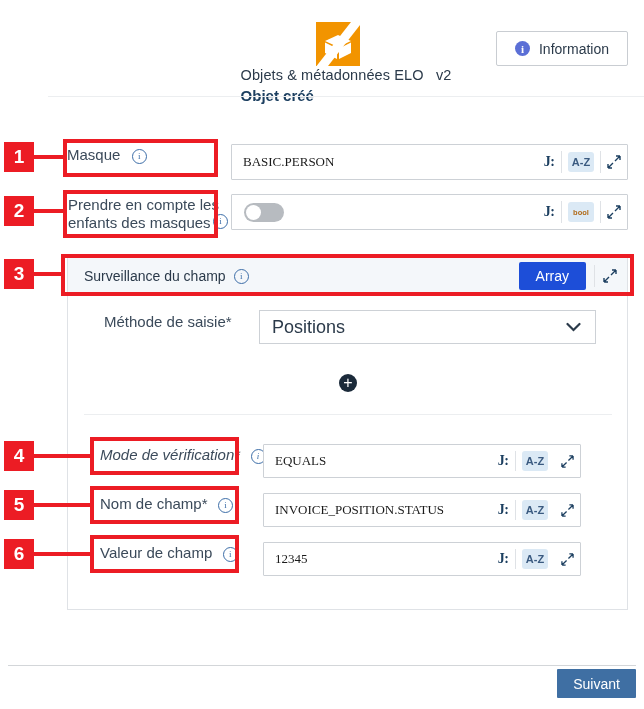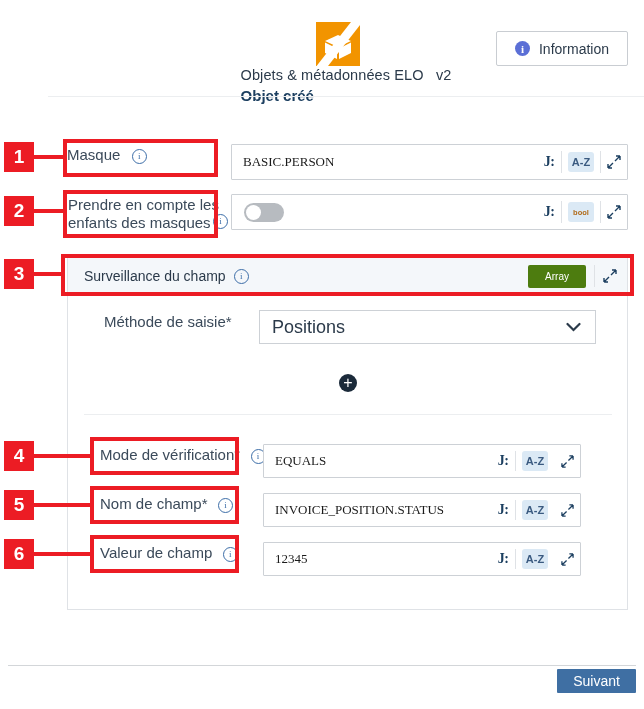--- a/index.html
+++ b/index.html
@@ -247,23 +247,23 @@
     box-sizing: border-box;
     display: flex;
     align-items: center;
   }
   .panel-title {
     font-size: 14px;
     color: #2b3a4a;
     padding-left: 16px;
   }
   .array-badge {
-    background: #4d7c0f;
+    background: #1d4ed8;
     color: #fff;
-    font-size: 10px;
+    font-size: 14px;
     padding: 6px 17px;
     border-radius: 2px;
     margin-left: auto;
   }
   .panel-divider {
     position: absolute;
     background: #eceef0;
     height: 1px;
   }
   .plus-btn {
@@ -303,21 +303,21 @@
   
   .footer-divider {
     position: absolute;
     left: 8px; top: 665px;
     width: 628px; height: 1px;
     background: #d3d6d9;
   }
   .next-btn {
     position: absolute;
     left: 557px; top: 669px;
-    width: 79px; height: 24px;
+    width: 79px; height: 29px;
     background: #3f6fa3;
     color: #fff;
     border: none;
     font-size: 14px;
     font-family: "Liberation Sans", sans-serif;
     cursor: pointer;
     border-radius: 1px;
   }
 </style>
 </head>
@@ -411,21 +411,21 @@
         </svg>
     </span>
   </div>
 
   <div class="plus-btn">
       <span>+</span>
     </div>
 
   <div class="panel-divider" style="left:84px; top:414px; width:528px;"></div>
 
-  <div class="row" style="left:100px; top:446px;">
+  <div class="row" style="left:100px; top:446px;font-style:italic;">
     <span class="label-txt">Mode de vérification*</span>
     <span class="info-i" style="margin-left:6px;">i</span>
   </div>
   <div class="field" style="left:263px; top:444px; width:318px; height:34px;">
     <div class="field-val">EQUALS</div>
     <div class="adorn">
       <span class="j-icon">J:</span>
       <span class="adorn-sep"></span>
       <span class="type-badge">A-Z</span>
       <span class="expand-icon">

